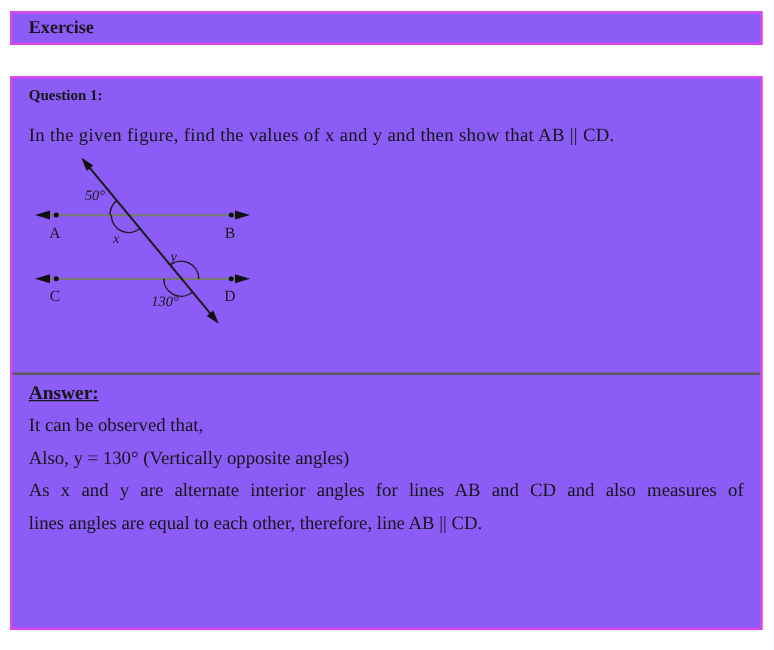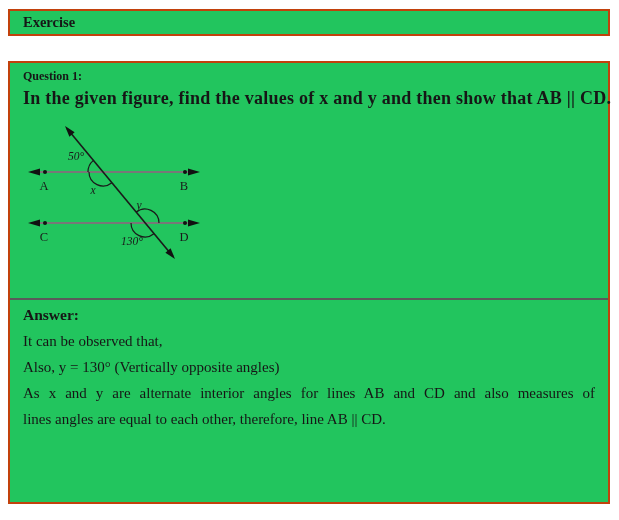--- a/index.html
+++ b/index.html
@@ -10,22 +10,22 @@
   body {
     width: 619px;
     height: 520px;
     position: relative;
     font-family: "Liberation Serif", serif;
     color: #161616;
     overflow: hidden;
   }
   .box {
     position: absolute;
-    background: #22c55e;
-    border: 2px solid #c2410c;
+    background: #8b5cf6;
+    border: 2px solid #d946ef;
     box-sizing: content-box;
   }
   #exercise-box {
     left: 8px; top: 9px;
     width: 585px; height: 23px;
     line-height: 23px;
     padding-left: 13px;
     font-weight: bold;
     font-size: 14.5px;
   }
@@ -34,23 +34,23 @@
     width: 598px; height: 439px;
   }
   #main-box .q-label {
     position: absolute;
     left: 13px; top: 6px;
     font-weight: bold;
     font-size: 12px;
   }
   #main-box .q-text {
     position: absolute;
-    left: 13px; top: 25px;
-    font-weight: bold;
-    font-size: 18px;
+    left: 13px; top: 38px;
+    font-weight: normal;
+    font-size: 15px;
     letter-spacing: 0.25px;
     white-space: nowrap;
   }
   #figure-svg {
     position: absolute;
     left: 10px; top: 56px;
   }
   #figure-svg text {
     font-family: "Liberation Serif", serif;
   }
@@ -73,20 +73,21 @@
   #answer-block {
     position: absolute;
     left: 13px; top: 239px;
     width: 572px;
     font-size: 15px;
     line-height: 26px;
   }
   #answer-block .ans-label {
     font-weight: bold;
     font-size: 15.5px;
+    text-decoration: underline;
   }
   #answer-block .just {
     text-align: justify;
     text-align-last: justify;
   }
 </style>
 </head>
 <body>
 
 <div class="box" id="exercise-box">Exercise</div>

